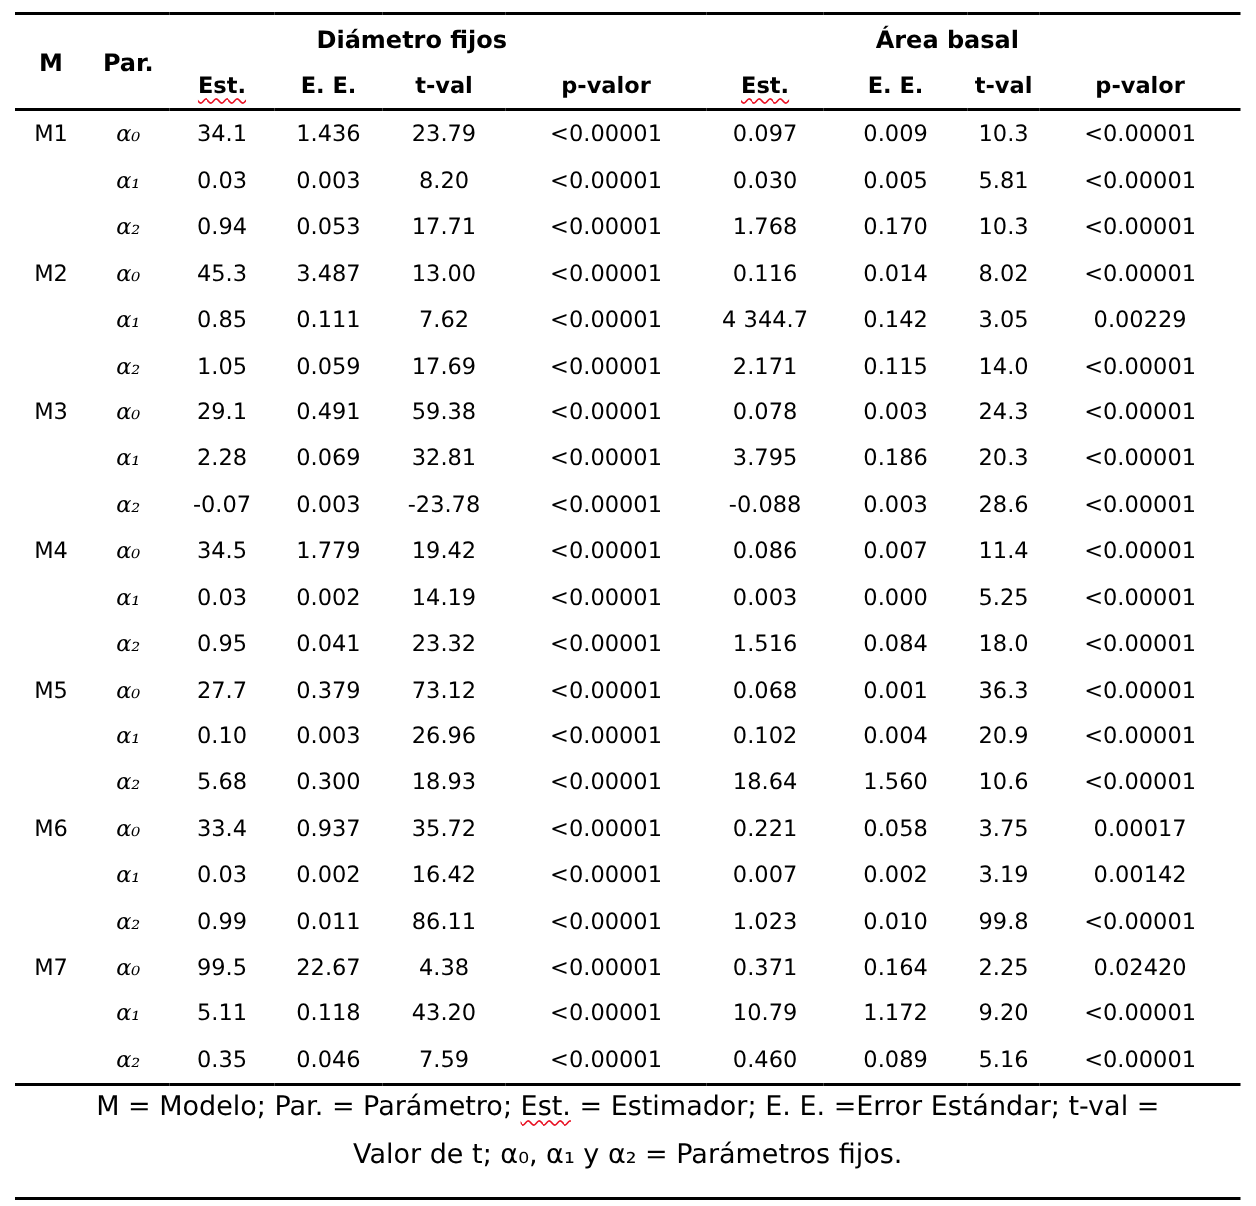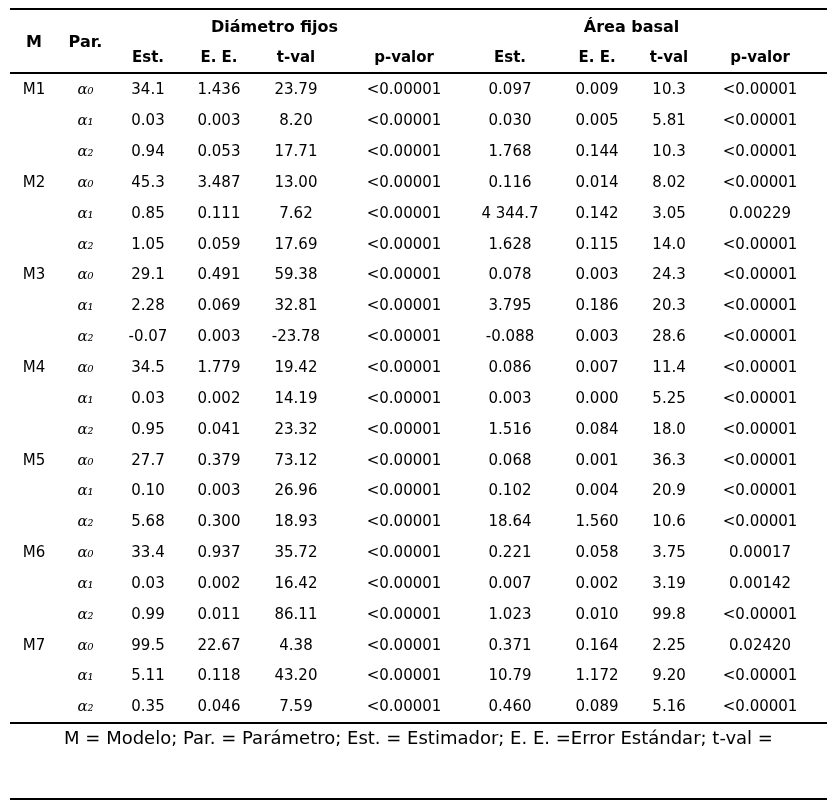--- a/index.html
+++ b/index.html
@@ -17,20 +17,21 @@
   thead th{font-weight:bold;}
   tr.group-row th{height:32px;font-size:16px;}
   tr.group-row th.span-head{padding-right:35px;}
   tr.sub-row th{height:30px;border-bottom:2px solid #000;}
   th.rowspan-head{border-bottom:2px solid #000;}
   tbody td{height:30.857px;}
   tbody tr:last-child td{border-bottom:2px solid #000;}
   td.c-par{font-family:"DejaVu Serif","Liberation Serif",serif;font-style:italic;font-size:15px;margin-top:48px;}
   .it{}
   .wavy{
+    text-decoration:underline;
     text-decoration-style:wavy;
     text-decoration-color:#e81123;
     text-decoration-thickness:1px;
     text-underline-offset:3px;
   }
   .footnote{
     position:absolute;left:10px;top:722px;width:817px;
     text-align:center;font-size:18px;line-height:32px;
   }
   .bottom-rule{
@@ -101,21 +102,21 @@
     </tr>
 
     <tr>
       <td class="c-m"></td>
       <td class="c-par">α₂</td>
       <td>0.94</td>
       <td>0.053</td>
       <td>17.71</td>
       <td>&lt;0.00001</td>
       <td>1.768</td>
-      <td>0.144</td>
+      <td>0.170</td>
       <td>10.3</td>
       <td>&lt;0.00001</td>
     </tr>
 
     <tr>
       <td class="c-m">M2</td>
       <td class="c-par">α₀</td>
       <td>45.3</td>
       <td>3.487</td>
       <td>13.00</td>
@@ -139,21 +140,21 @@
       <td>0.00229</td>
     </tr>
 
     <tr>
       <td class="c-m"></td>
       <td class="c-par">α₂</td>
       <td>1.05</td>
       <td>0.059</td>
       <td>17.69</td>
       <td>&lt;0.00001</td>
-      <td>1.628</td>
+      <td>2.171</td>
       <td>0.115</td>
       <td>14.0</td>
       <td>&lt;0.00001</td>
     </tr>
 
     <tr>
       <td class="c-m">M3</td>
       <td class="c-par">α₀</td>
       <td>29.1</td>
       <td>0.491</td>
@@ -344,17 +345,18 @@
       <td>0.460</td>
       <td>0.089</td>
       <td>5.16</td>
       <td>&lt;0.00001</td>
     </tr>
   </tbody>
   </table>
 
   <div class="footnote">
     <div><span>M = Modelo; Par. = Parámetro; </span><span class="wavy">Est.</span><span> = Estimador; </span><span class="it">E. E.</span><span> =Error Estándar; </span><span class="it">t</span><span>-val =</span></div>
+    <div><span>Valor de </span><span class="it">t</span><span>; α₀, α₁ y α₂ = Parámetros fijos.</span></div>
   </div>
 
   <div class="bottom-rule"></div>
 
 </div>
 
 </body></html>

